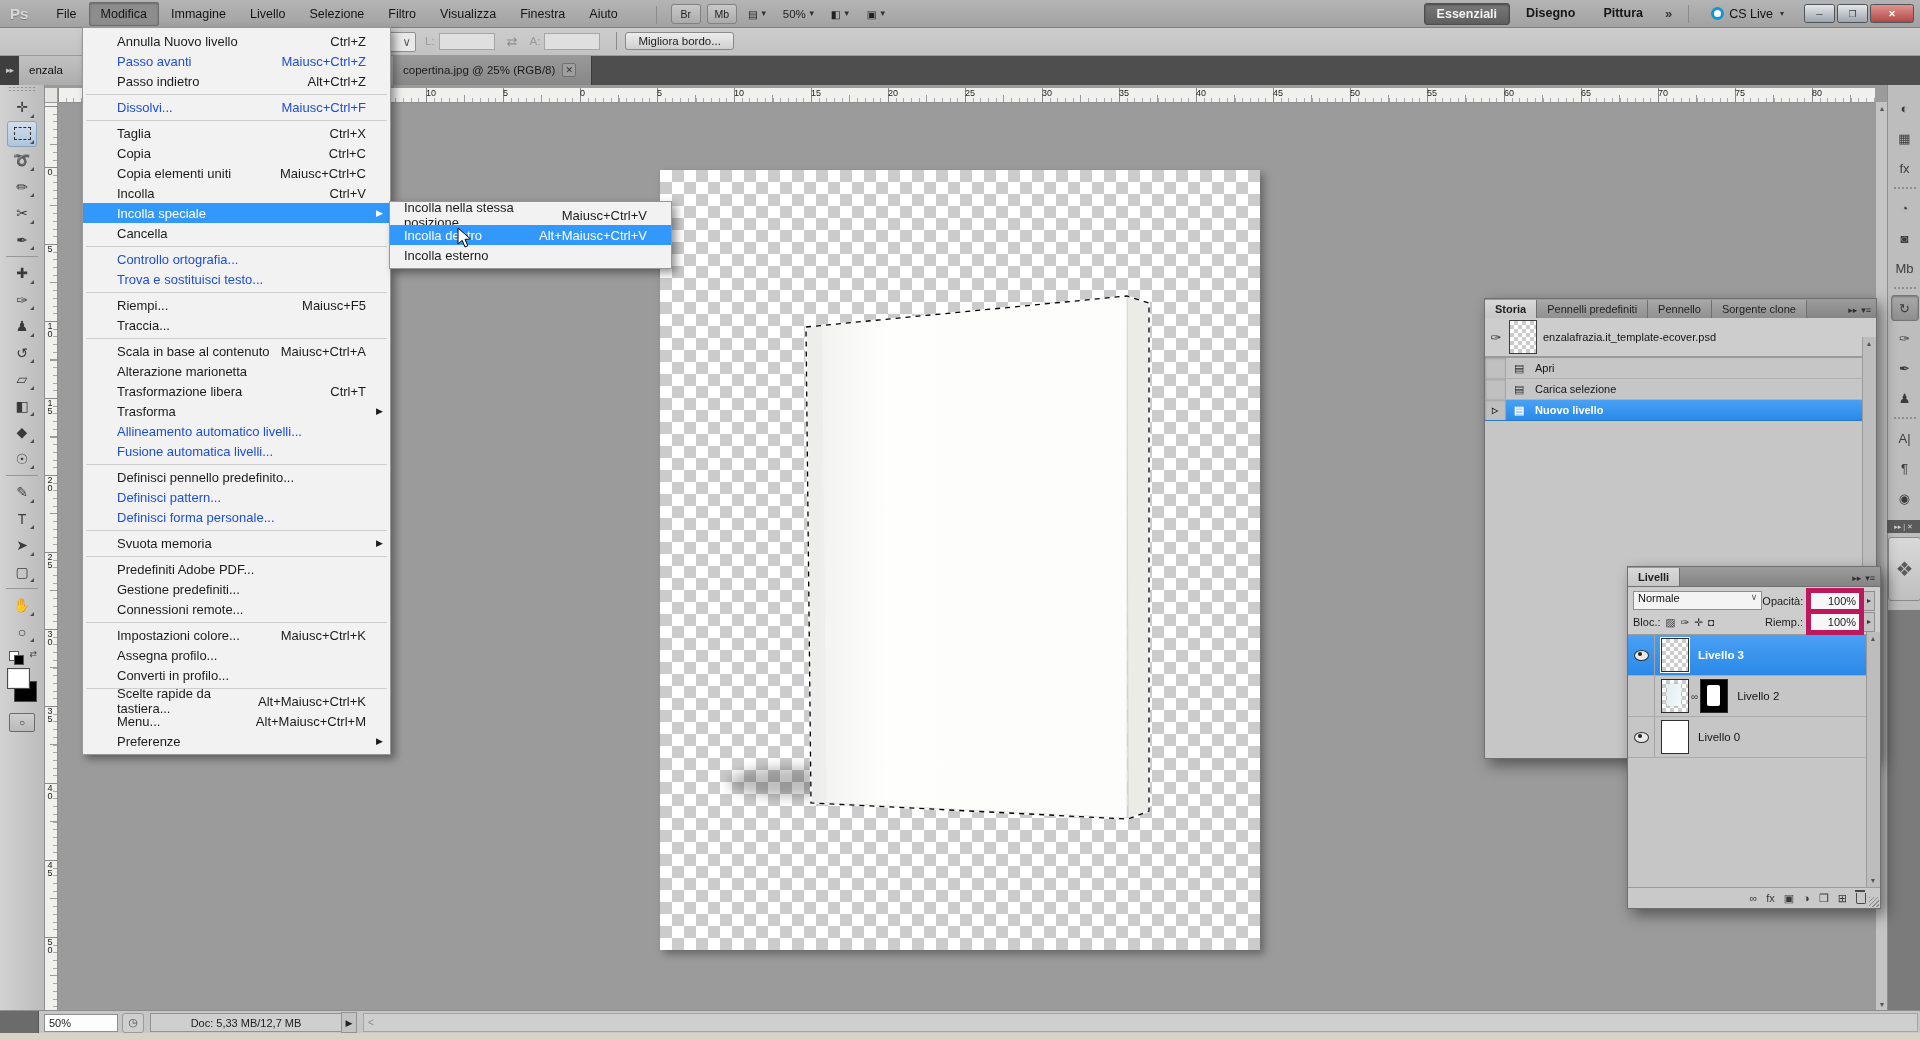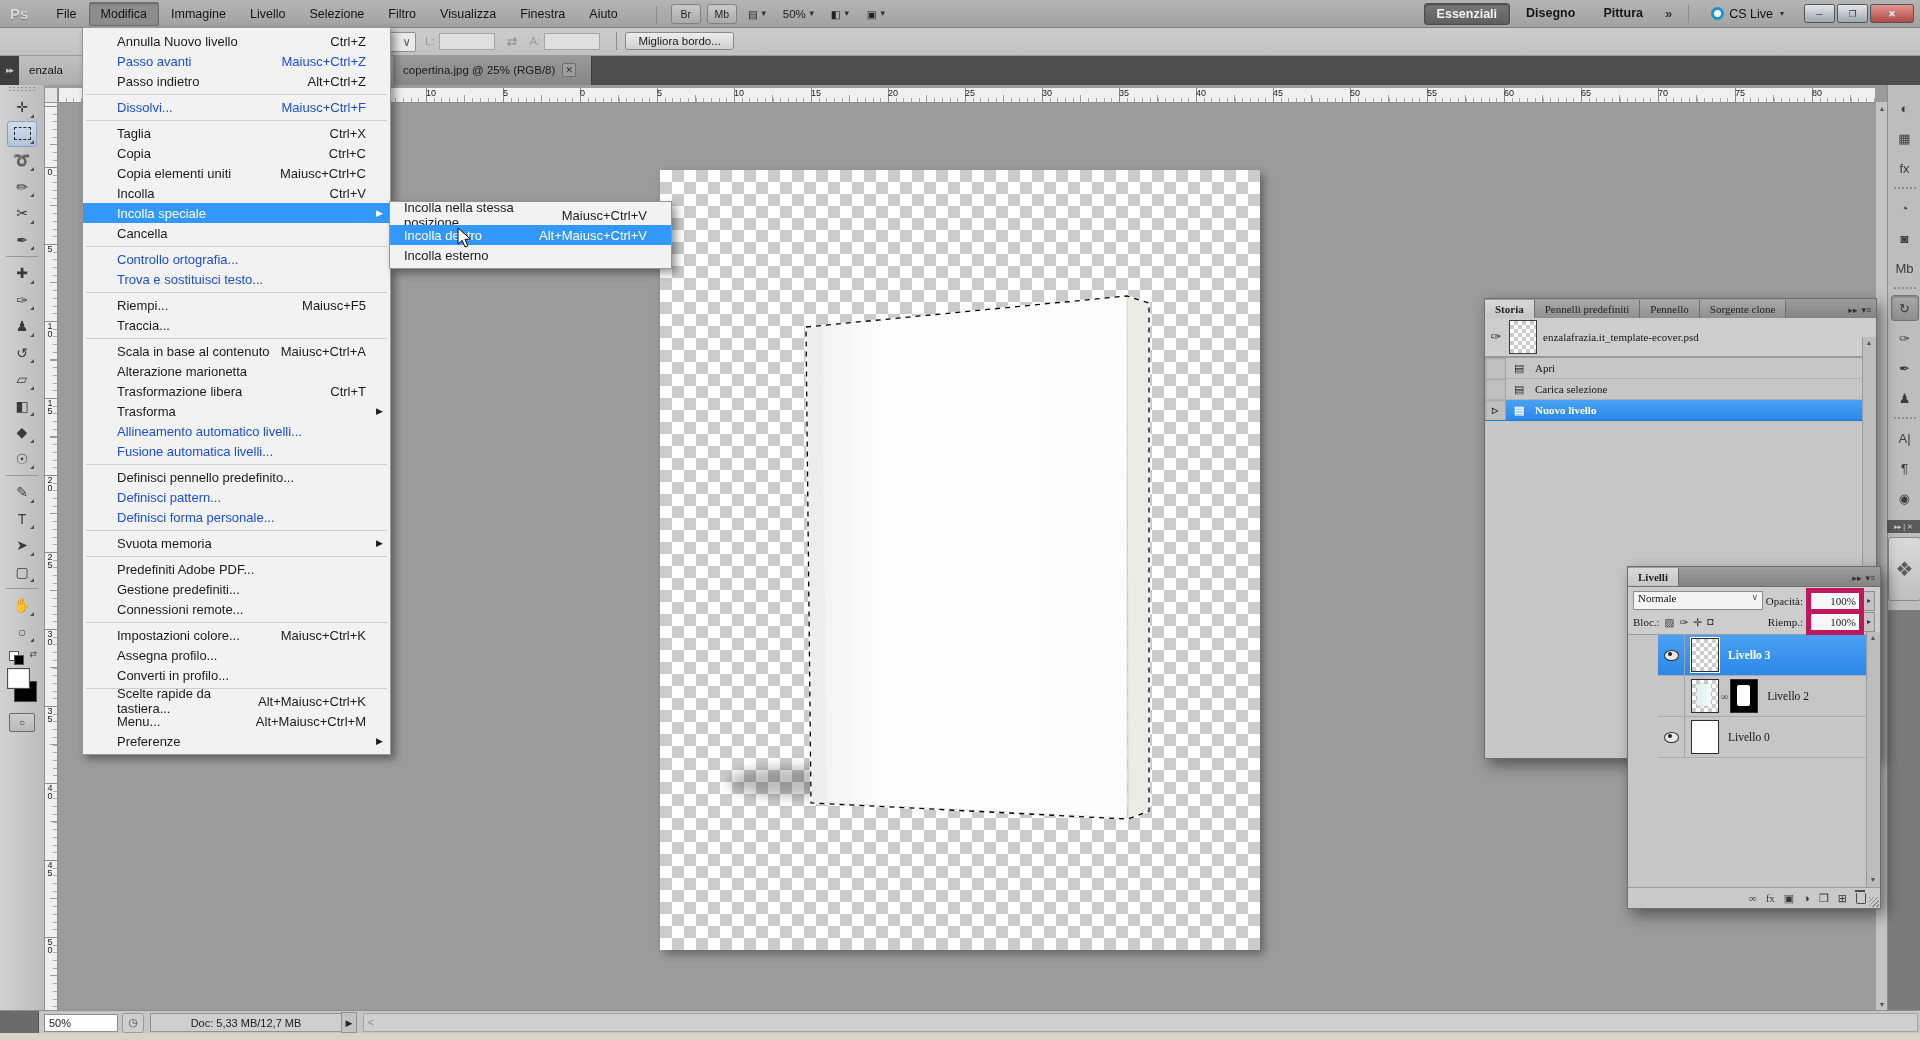--- a/index.html
+++ b/index.html
@@ -128,21 +128,21 @@
   .dicon{width:26px;height:24px;margin:2px 0;display:flex;align-items:center;justify-content:center;
     font-size:13px;color:#3C3C3C;border:1px solid transparent;border-radius:3px;}
   .dicon.active{background:linear-gradient(#A9A9A9,#8F8F8F);border-color:#767676;box-shadow:inset 0 1px 2px rgba(0,0,0,.3);}
   .dsep{height:4px;width:24px;margin:3px 0;background-image:radial-gradient(#8E8E8E 35%,transparent 36%);background-size:4px 4px;}
   .dockminibar{position:absolute;left:1887px;top:520px;width:33px;height:13px;background:#5A5A5A;color:#D5D5D5;
     font-size:7px;display:flex;align-items:center;justify-content:center;gap:3px;z-index:7;}
   .docklayersbtn{position:absolute;left:1888px;top:537px;width:31px;height:62px;background:linear-gradient(#D9D9D9,#BFBFBF);
     border:1px solid #8B8B8B;border-radius:3px;display:flex;align-items:center;justify-content:center;font-size:20px;color:#5B5B5B;z-index:7;}
 
   
-  .panel{position:absolute;background:#C6C6C6;border:1px solid #6F6F6F;box-shadow:5px 6px 14px rgba(0,0,0,.45);font-family:Liberation Serif, serif;}
+  .panel{position:absolute;background:#C6C6C6;border:1px solid #6F6F6F;box-shadow:5px 6px 14px rgba(0,0,0,.45);}
   .ptabs{height:19px;background:linear-gradient(#9C9C9C,#848484);display:flex;align-items:flex-end;border-bottom:1px solid #707070;}
   .ptab{height:18px;line-height:18px;padding:0 10px;font-size:11px;color:#1E1E1E;background:linear-gradient(#A8A8A8,#909090);
     border-right:1px solid #6F6F6F;}
   .ptab.active{background:linear-gradient(#D9D9D9,#C6C6C6);font-weight:bold;}
   .ptabicons{margin-left:auto;display:flex;align-items:center;color:#2E2E2E;font-size:9px;gap:4px;padding:0 5px 3px 0;}
 
   
   .history-panel{left:1484px;top:298px;width:391px;height:459px;z-index:8;}
   .hbody{position:absolute;left:0;top:19px;right:0;bottom:0;background:#C6C6C6;}
   .snaprow{height:38px;display:flex;align-items:center;background:#CDCDCD;border-bottom:2px solid #9A9A9A;}
@@ -165,21 +165,21 @@
   .layers-panel{left:1627px;top:566px;width:252px;height:341px;z-index:9;}
   .lp-controls{background:#CDCDCD;border-bottom:1px solid #9C9C9C;padding:3px 5px 2px;}
   .lprow{display:flex;align-items:center;height:21px;font-size:11px;color:#1A1A1A;}
   .blendsel{width:120px;height:17px;background:#F4F4F4;border:1px solid #8E8E8E;display:flex;align-items:flex-start;
     padding:0 4px;font-size:11px;color:#111;}
   .blendsel .caret{margin-left:auto;color:#555;font-size:9px;}
   .opfield{width:42px;height:16px;background:#F7F7F7;border:5px solid #be185d;text-align:right;padding:0 3px;line-height:16px;}
   .spin{width:10px;height:18px;display:flex;align-items:center;justify-content:center;font-size:8px;color:#333;background:#C3C3C3;border:1px solid #8E8E8E;border-left:none;}
   .lockicons{display:flex;gap:5px;margin-left:5px;font-size:10.5px;color:#333;align-items:center;}
   .llist{position:relative;background:#C6C6C6;}
-  .lrow{height:40px;display:flex;align-items:center;border-bottom:1px solid #ABABAB;font-size:11.5px;color:#141414;margin-left:30px;}
+  .lrow{height:40px;display:flex;align-items:center;border-bottom:1px solid #ABABAB;font-size:11.5px;color:#141414;}
   .lrow.sel{background:linear-gradient(#4AA0F4,#2B89E8);color:#fff;font-weight:bold;}
   .eyewell{width:26px;height:40px;border-right:1px solid #A3A3A3;display:flex;align-items:center;justify-content:center;}
   .eyeball{width:13px;height:9px;border:1px solid #2E2E2E;border-radius:50%;position:relative;background:#E9E9E9;visibility:hidden;}
   .eyeball::after{content:"";position:absolute;left:3.5px;top:1.5px;width:4px;height:4px;border-radius:50%;background:#222;}
   .eyeball.on{visibility:visible;}
   .lthumb{width:26px;height:32px;border:1px solid #2E2E2E;margin-left:6px;background:#fff;position:relative;flex:none;}
   .lthumb.checker,.lthumb.book{background-image:linear-gradient(45deg,#CCC 25%,transparent 25%,transparent 75%,#CCC 75%),linear-gradient(45deg,#CCC 25%,transparent 25%,transparent 75%,#CCC 75%);
     background-size:8px 8px;background-position:0 0,4px 4px;}
   .lthumb.book::after{content:"";position:absolute;left:5px;top:4px;width:14px;height:22px;background:linear-gradient(100deg,#DFEDEF,#F4FAFA);box-shadow:0 0 2px rgba(0,0,0,.25);}
   .lthumb.white::after{content:"";position:absolute;left:0;top:0;right:0;height:70%;background:#fff;}

